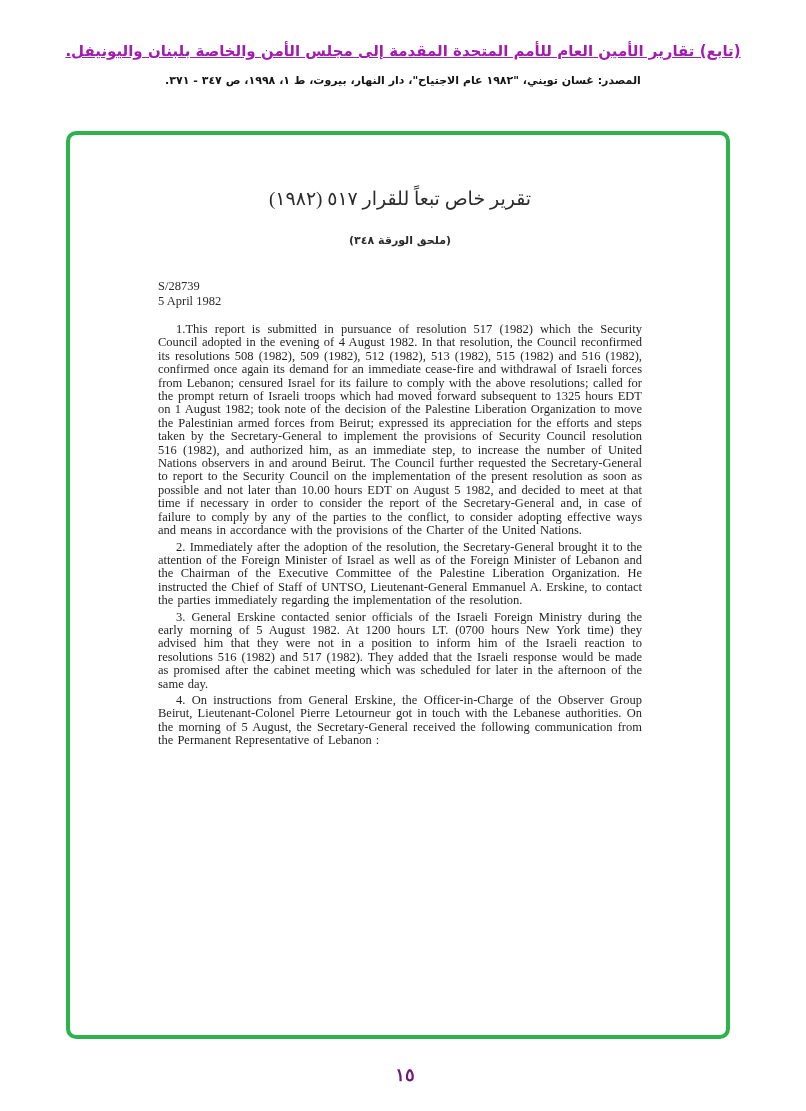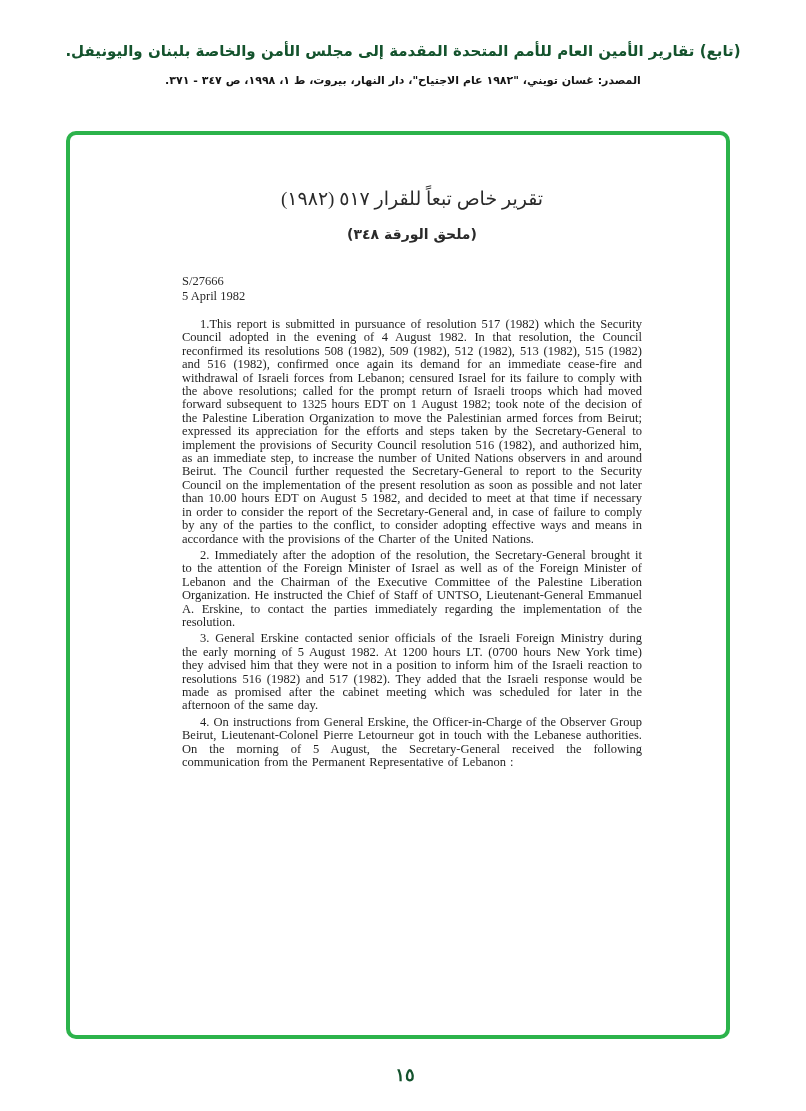--- a/index.html
+++ b/index.html
@@ -15,22 +15,23 @@
   
   .page-header {
     direction:rtl;
     text-align:center;
     padding-top:42px;
   }
   .hdr-line1 {
     font-family:"DejaVu Sans", sans-serif;
     font-weight:bold;
     font-size:15px;
-    color:#14532d;
+    color:#a21caf;
     letter-spacing:0.2px;
+    text-decoration:underline;
   }
   .hdr-line2 {
     font-family:"DejaVu Sans", sans-serif;
     font-weight:bold;
     font-size:11px;
     margin-top:14px;
     color:#141414;
   }
 
   
@@ -38,41 +39,41 @@
     position:absolute;
     left:66px;
     top:131px;
     width:664px;
     height:908px;
     border:4px solid #2cb34b;
     border-radius:10px;
     background:#ffffff;
   }
   .doc-inner {
-    padding:52px 84px 0 112px;
+    padding:52px 84px 0 88px;
   }
 
   .arabic-title-block {
     direction:rtl;
     text-align:center;
     color:#2a2a2a;
   }
   .ar-title {
     font-size:19px;
     letter-spacing:0.5px;
   }
   .ar-date {
     font-size:16px;
     margin-top:16px;
   }
   .ar-note {
     font-family:"DejaVu Sans", sans-serif;
-    font-size:14px;
+    font-size:11px;
     font-weight:bold;
-    margin-top:16px;
+    margin-top:24px;
   }
 
   .doc-id-block {
     margin-top:32px;
     font-size:12.5px;
     line-height:15px;
     color:#2a2a2a;
   }
 
   .doc-heading {
@@ -99,41 +100,41 @@
 
   
   .page-number {
     position:absolute;
     left:4px;
     right:0;
     top:1064px;
     text-align:center;
     font-size:18px;
     font-weight:bold;
-    color:#14532d;
+    color:#701a75;
   }
 </style>
 </head>
 <body>
 
 <div class="page-header">
   <div class="hdr-line1">(تابع) تقارير الأمين العام للأمم المتحدة المقدمة إلى مجلس الأمن والخاصة بلبنان واليونيفل.</div>
   <div class="hdr-line2">المصدر: غسان تويني، "١٩٨٢ عام الاجتياح"، دار النهار، بيروت، ط ١، ١٩٩٨، ص ٣٤٧ - ٣٧١.</div>
 </div>
 
 <div class="doc-frame">
   <div class="doc-inner">
 
     <div class="arabic-title-block">
       <div class="ar-title">تقرير خاص تبعاً للقرار ٥١٧ (١٩٨٢)</div>
       <div class="ar-note">(ملحق الورقة ٣٤٨)</div>
     </div>
 
     <div class="doc-id-block">
-      <div>S/27666</div>
+      <div>S/28739</div>
       <div>5 April 1982</div>
     </div>
 
 
     <div class="doc-body">
       <p>1.This report is submitted in pursuance of resolution 517 (1982) which the Security Council adopted in the evening of 4 August 1982.  In that resolution, the Council reconfirmed its resolutions 508 (1982), 509 (1982), 512 (1982), 513 (1982), 515 (1982) and 516 (1982), confirmed once again its  demand for an immediate cease-fire and withdrawal of Israeli forces from Lebanon; censured Israel for its failure to comply with the above resolutions; called  for the prompt return of Israeli troops which had moved forward subsequent to 1325 hours EDT on 1 August 1982; took note of the decision of the Palestine Liberation Organization to move the Palestinian armed forces from Beirut;  expressed its appreciation for the efforts and steps taken by the Secretary-General to implement the provisions of Security Council resolution 516 (1982), and authorized him, as an immediate step, to increase the number of United Nations observers in and around Beirut.  The Council further requested the Secretary-General to report to the Security Council on the implementation of the present resolution as soon as possible and not later than 10.00 hours EDT on August 5 1982, and decided to meet at that time if necessary in order to consider the report of the Secretary-General and, in case of failure to comply by any of the parties to the conflict, to consider adopting effective ways and means in accordance with the provisions of the Charter of the United Nations.</p>
       <p>2.  Immediately after the adoption of the resolution, the Secretary-General brought it to the attention of the Foreign Minister of Israel as well as of the Foreign Minister of Lebanon and the Chairman of the Executive Committee of the Palestine Liberation  Organization.   He  instructed  the  Chief  of  Staff  of  UNTSO, Lieutenant-General Emmanuel A. Erskine, to contact the parties immediately regarding the implementation of the resolution.</p>
       <p>3.  General Erskine contacted senior officials of the Israeli Foreign Ministry during the early morning of 5 August 1982. At 1200 hours LT. (0700 hours New York time) they advised him that they were not in a position to inform him of the Israeli reaction to resolutions 516 (1982) and 517 (1982). They added that the Israeli response would be made as promised after the cabinet meeting which was scheduled for later in the afternoon of the same day.</p>
       <p>4.  On instructions from General Erskine, the Officer-in-Charge of the Observer Group Beirut, Lieutenant-Colonel Pierre Letourneur got in touch with the Lebanese authorities. On the morning of  5 August, the Secretary-General received the following  communication from the Permanent Representative of Lebanon :</p>
     </div>

